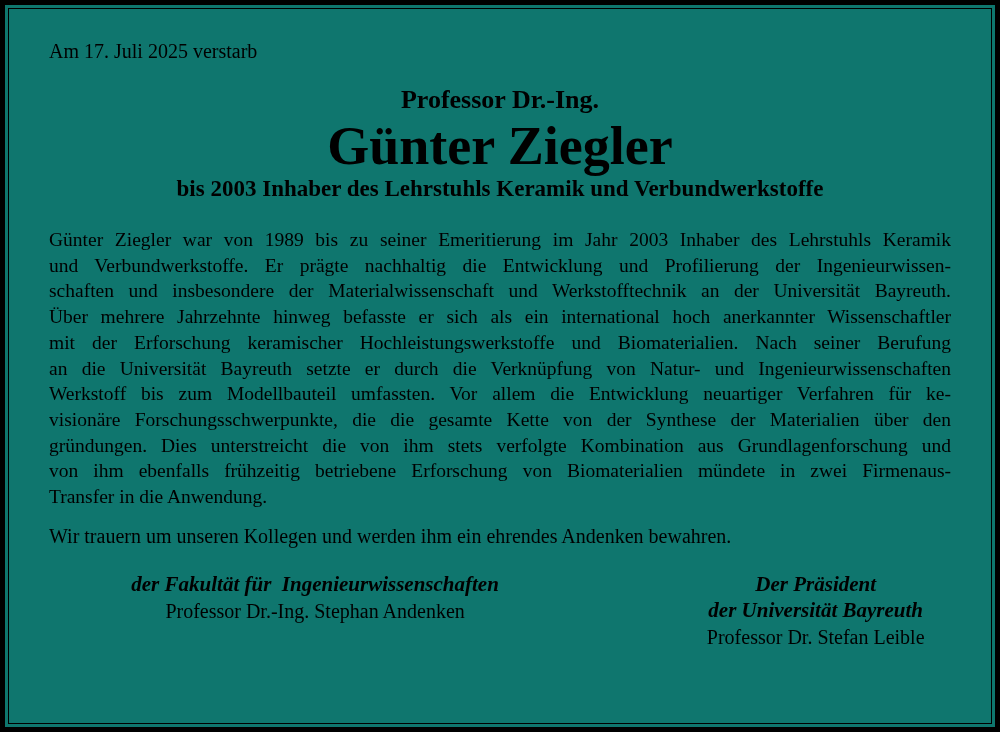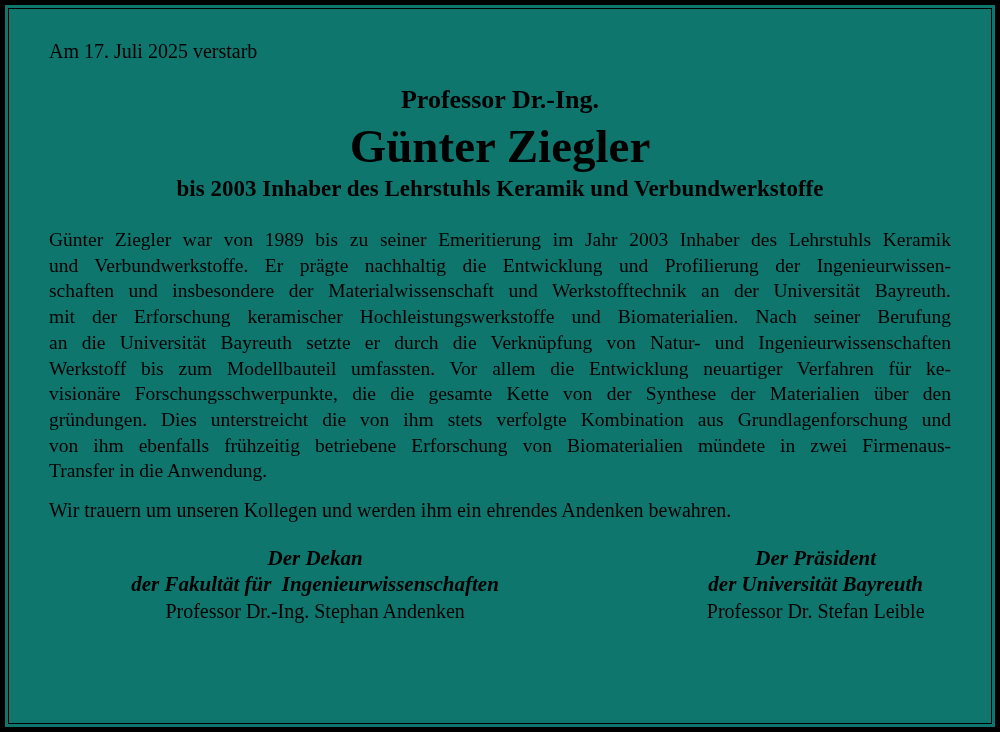--- a/index.html
+++ b/index.html
@@ -44,21 +44,21 @@
     text-align: center;
     margin-top: 22px;
   }
   .pre-title {
     font-size: 26px;
     font-weight: 700;
     line-height: 30px;
   }
   .deceased-name {
     margin: 4px 0 0 0;
-    font-size: 47px;
+    font-size: 54px;
     font-weight: 700;
     line-height: 54px;
   }
   .subtitle {
     font-size: 23px;
     font-weight: 700;
     line-height: 28px;
     margin-top: 2px;
   }
   .body-text {
@@ -122,34 +122,34 @@
         <div class="header-block">
           <div class="pre-title">Professor Dr.-Ing.</div>
           <h1 class="deceased-name">Günter Ziegler</h1>
           <div class="subtitle">bis 2003 Inhaber des Lehrstuhls Keramik und Verbundwerkstoffe</div>
         </div>
 
         <div class="body-text">
             <div class="line">Günter Ziegler war von 1989 bis zu seiner Emeritierung im Jahr 2003 Inhaber des Lehrstuhls Keramik</div>
             <div class="line">und Verbundwerkstoffe. Er prägte nachhaltig die Entwicklung und Profilierung der Ingenieurwissen-</div>
             <div class="line">schaften und insbesondere der Materialwissenschaft und Werkstofftechnik an der Universität Bayreuth.</div>
+            <div class="line">Über mehrere Jahrzehnte hinweg befasste er sich als ein international hoch anerkannter Wissenschaftler</div>
             <div class="line">mit der Erforschung keramischer Hochleistungswerkstoffe und Biomaterialien. Nach seiner Berufung</div>
             <div class="line">an die Universität Bayreuth setzte er durch die Verknüpfung von Natur- und Ingenieurwissenschaften</div>
             <div class="line">Werkstoff bis zum Modellbauteil umfassten. Vor allem die Entwicklung neuartiger Verfahren für ke-</div>
             <div class="line">visionäre Forschungsschwerpunkte, die die gesamte Kette von der Synthese der Materialien über den</div>
             <div class="line">gründungen. Dies unterstreicht die von ihm stets verfolgte Kombination aus Grundlagenforschung und</div>
             <div class="line">von ihm ebenfalls frühzeitig betriebene Erforschung von Biomaterialien mündete in zwei Firmenaus-</div>
             <div class="line last">Transfer in die Anwendung.</div>
           </div>
 
         <div class="closing-line">Wir trauern um unseren Kollegen und werden ihm ein ehrendes Andenken bewahren.</div>
 
         <div class="signatures">
           <div class="sig-block left">
-            <div class="sig-role">Der Dekan</div>
             <div class="sig-role">der Fakultät für  Ingenieurwissenschaften</div>
             <div class="sig-name">Professor Dr.-Ing. Stephan Andenken</div>
           </div>
           <div class="sig-block right">
             <div class="sig-role">Der Präsident</div>
             <div class="sig-role">der Universität Bayreuth</div>
             <div class="sig-name">Professor Dr. Stefan Leible</div>
           </div>
         </div>
 

